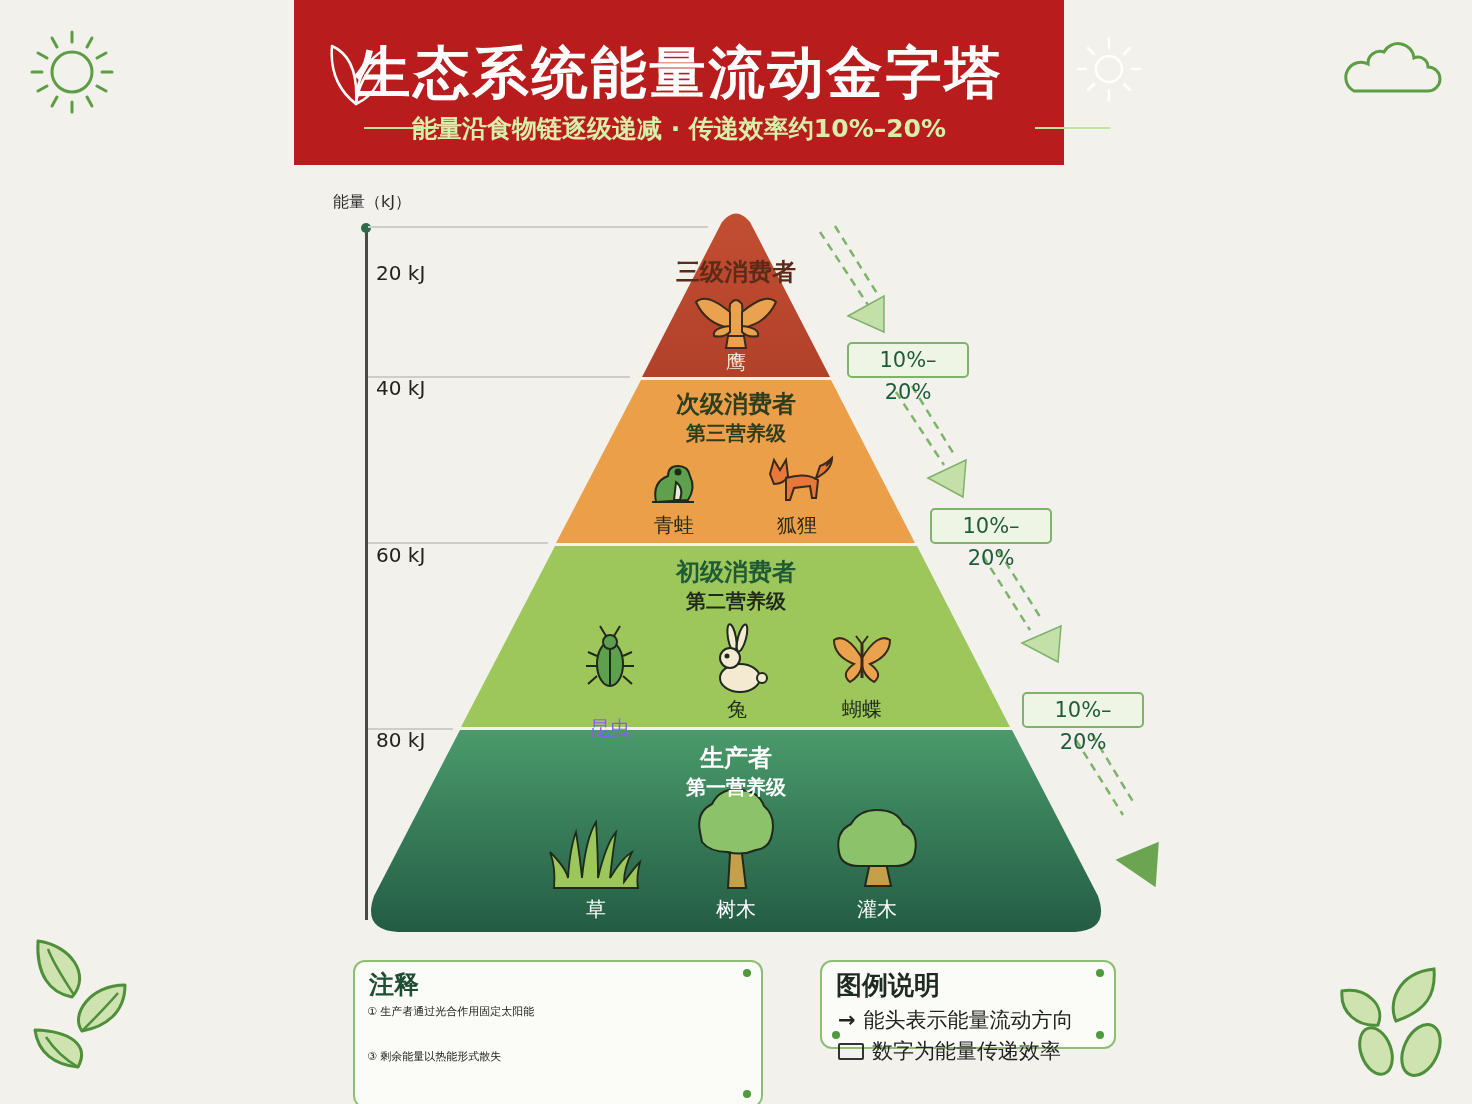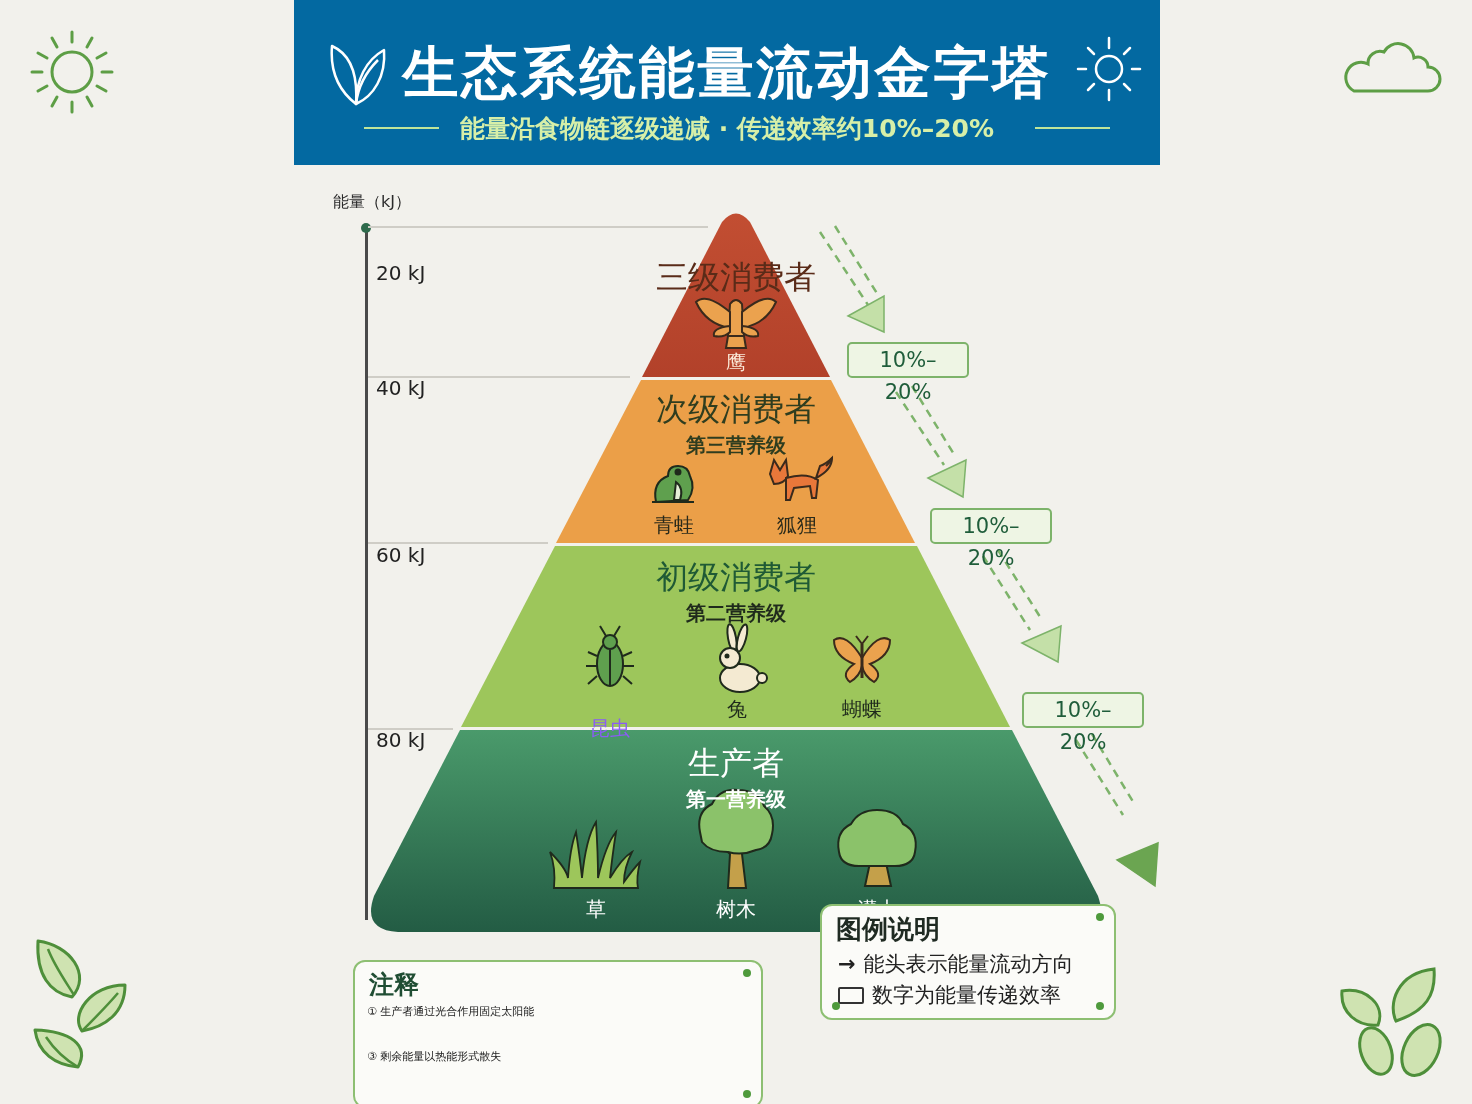--- a/index.html
+++ b/index.html
@@ -7,22 +7,22 @@
   body {
     background: #f2f1ec;
     font-family: "DejaVu Sans", "Liberation Sans", sans-serif;
     position: relative;
     color: #1f2a22;
   }
   .abs { position: absolute; }
 
   
   .banner {
-    position: absolute; left: 294px; top: 0; width: 866px; height: 165px;
-    background: #0369a1;
+    position: absolute; left: 294px; top: 0; width: 770px; height: 165px;
+    background: #b91c1c;
   }
   .banner-title {
     position: absolute; left: 0; width: 100%; top: 36px; text-align: center;
     font-size: 56px; font-weight: bold; color: #ffffff; letter-spacing: 3px;
   }
   .banner-sub {
     position: absolute; left: 0; width: 100%; top: 112px; text-align: center;
     font-size: 25px; font-weight: bold; color: #d7efa8;
   }
   .banner-line { position: absolute; top: 127px; height: 2px; width: 75px; background: #bfe59a; }
@@ -30,21 +30,21 @@
   
   .axis-title { position: absolute; left: 333px; top: 192px; font-size: 16px; color: #2b2b2b; }
   .axis-line { position: absolute; left: 365px; top: 228px; width: 3px; height: 692px; background: #4a4a4a; }
   .axis-dot { position: absolute; left: 361px; top: 223px; width: 10px; height: 10px; border-radius: 50%; background: #2e6b4c; }
   .tick-label { position: absolute; left: 376px; font-size: 20px; color: #222; margin-top: 29px; }
   .grid-line { position: absolute; left: 368px; height: 2px; background: #cfcdc6; }
 
   
   .pyramid { position: absolute; left: 0; top: 0; }
   .layer-text { position: absolute; text-align: center; transform: translateX(-50%); white-space: nowrap; }
-  .layer-title { font-size: 32px; font-weight: normal; }
+  .layer-title { font-size: 24px; font-weight: bold; }
   .layer-sub { font-size: 20px; font-weight: bold; }
   .org-label { position: absolute; transform: translateX(-50%); font-size: 20px; white-space: nowrap; }
 
   
   .eff-badge {
     position: absolute; height: 36px; padding: 0 8px; border: 2px solid #7db36a;
     border-radius: 5px; background: #eef5e4; color: #1f5d3a; font-size: 21px;
     line-height: 32px; text-align: center; width: 122px;
   }
 
@@ -283,21 +283,21 @@
 <div class="eff-badge" style="left:1022px;top:692px">10%–20%</div>
 
 <div class="note-box" style="left:353px;top:960px;width:410px;height:148px">
   <div class="note-title">注释</div>
   <div class="note-line" style="top:42px">① 生产者通过光合作用固定太阳能</div>
   <div class="note-line" style="top:87px">③ 剩余能量以热能形式散失</div>
   <div class="corner-dot" style="right:10px;top:7px"></div>
   <div class="corner-dot" style="right:10px;bottom:8px"></div>
 </div>
 
-<div class="note-box" style="left:820px;top:904px;width:296px;height:116px">
+<div class="note-box" style="left:820px;top:960px;width:296px;height:89px">
   <div class="note-title" style="font-size:26px;color:#1f2a22">图例说明</div>
   <div class="legend-line" style="top:44px">
     <span style="font-weight:bold">→</span>
     <span>能头表示能量流动方向</span>
   </div>
   <div class="legend-line" style="top:75px">
     <span class="legend-rect"></span>
     <span>数字为能量传递效率</span>
   </div>
   <div class="corner-dot" style="right:10px;top:7px"></div>

